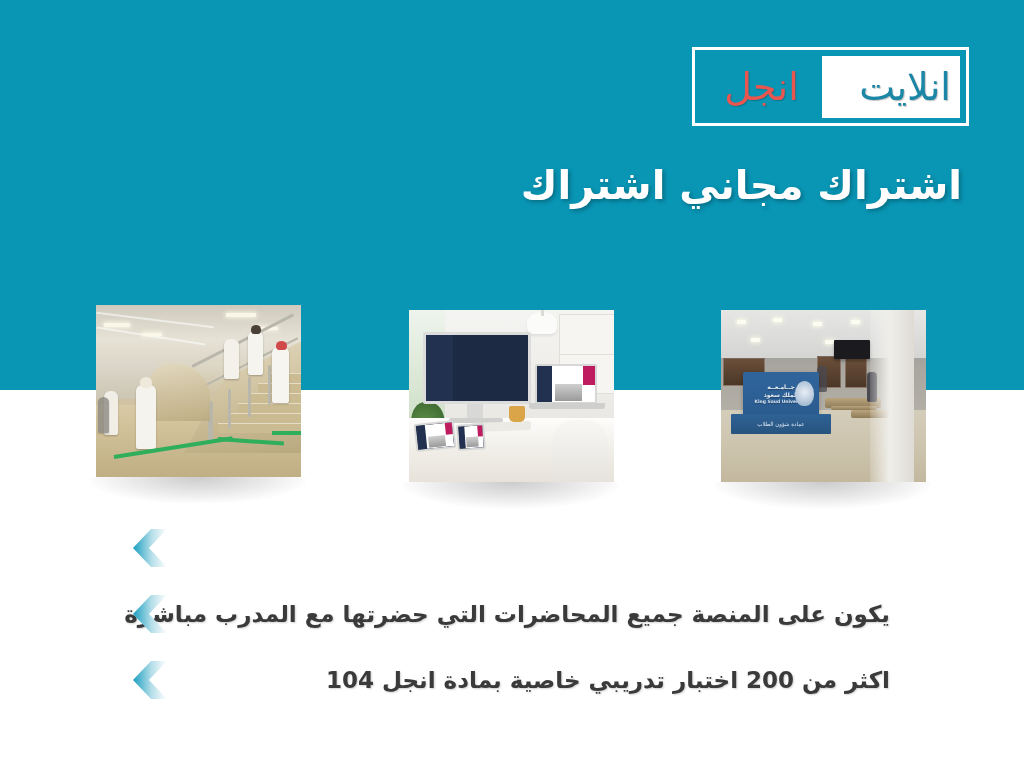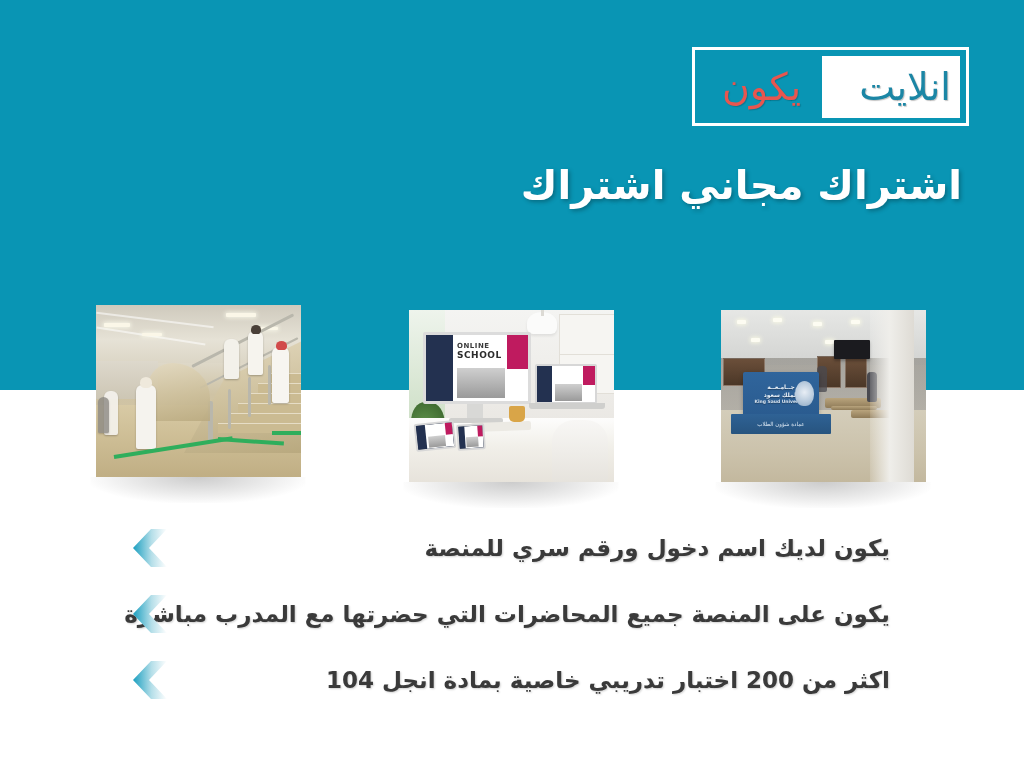--- a/index.html
+++ b/index.html
@@ -359,21 +359,21 @@
 <body>
 
 <div class="slide">
 
   <div class="teal-band"></div>
 
   <div class="logo">
     <div class="logo-white-box">
       <span class="logo-word-teal">انلايت</span>
     </div>
-    <span class="logo-word-red">يكون</span>
+    <span class="logo-word-red">انجل</span>
   </div>
 
   <div class="heading">اشتراك مجاني اشتراك</div>
 
   <div class="photos">
 
     <div class="photo-shadow shadow-1"></div>
     <div class="photo-shadow shadow-2"></div>
     <div class="photo-shadow shadow-3"></div>
 
@@ -427,28 +427,20 @@
       <div class="p2-shelf" style="left:150px;top:4px;width:56px;height:40px;"></div>
       <div class="p2-shelf" style="left:150px;top:44px;width:56px;height:38px;"></div>
       <div class="p2-lamp-shade" style="left:118px;top:2px;"></div>
       <div class="p2-lamp-arm" style="left:132px;top:0px;height:6px;"></div>
       <div class="p2-plant"></div>
       <div class="p2-desk"></div>
       <div class="p2-chair"></div>
 
       <div class="p2-monitor">
         <div class="scr-sidebar"></div>
-        <div class="scr-main">
-          <div class="scr-pink"></div>
-          <div class="scr-title">
-            <span>ONLINE</span>
-            <span class="t2">SCHOOL</span>
-          </div>
-          <div class="scr-photo"></div>
-        </div>
       </div>
       <div class="p2-mon-stand"></div>
       <div class="p2-mon-base"></div>
 
       <div class="p2-laptop">
         <div class="scr-sidebar"></div>
         <div class="scr-main">
           <div class="scr-pink"></div>
           <div class="scr-photo"></div>
         </div>
@@ -518,21 +510,20 @@
           <defs>
             <linearGradient id="g1" x1="0" y1="0" x2="1" y2="0">
               <stop offset="0%" stop-color="#1b9fc0"></stop>
               <stop offset="55%" stop-color="#b6dfe9"></stop>
               <stop offset="100%" stop-color="#ffffff"></stop>
             </linearGradient>
           </defs>
           <path d="M34 0 L16 19 L34 38 L18 38 L0 19 L18 0 Z" fill="url(#g1)"></path>
         </svg>
       </div>
-      <div class="bullet-text">يكون لديك اسم دخول ورقم سري للمنصة</div>
     </div>
 
     <div class="bullet-row">
       <div class="bullet-marker">
         <svg width="34" height="38" viewBox="0 0 34 38" xmlns="http://www.w3.org/2000/svg">
           <path d="M34 0 L16 19 L34 38 L18 38 L0 19 L18 0 Z" fill="url(#g1)"></path>
         </svg>
       </div>
       <div class="bullet-text">يكون على المنصة جميع المحاضرات التي حضرتها مع المدرب مباشرة</div>
     </div>

